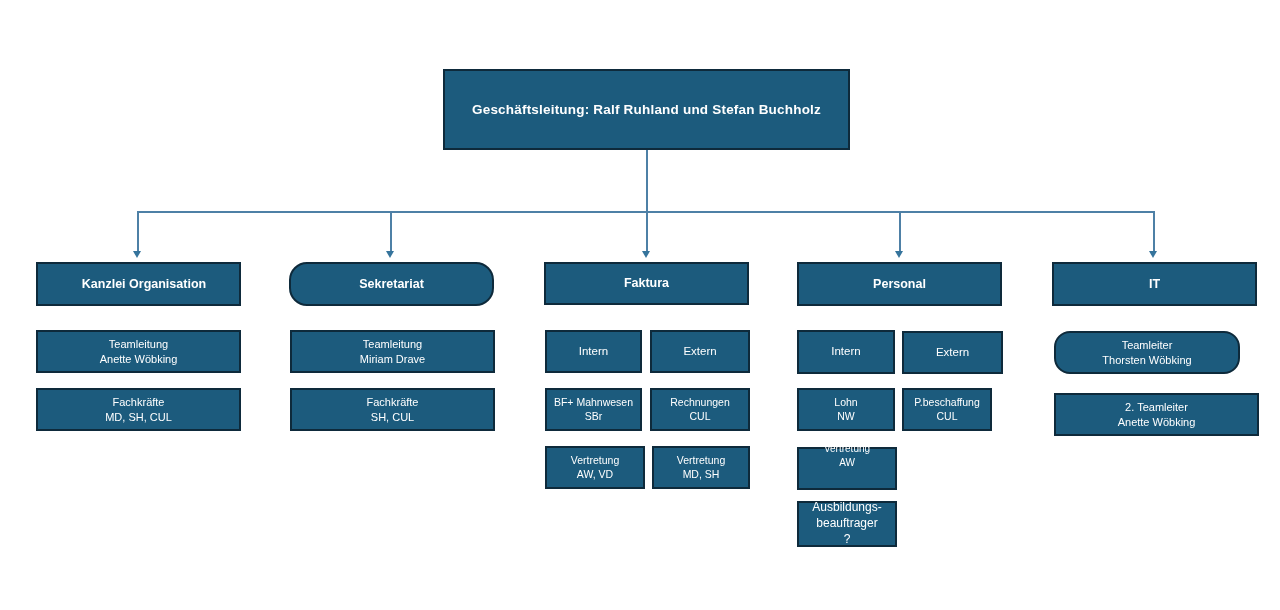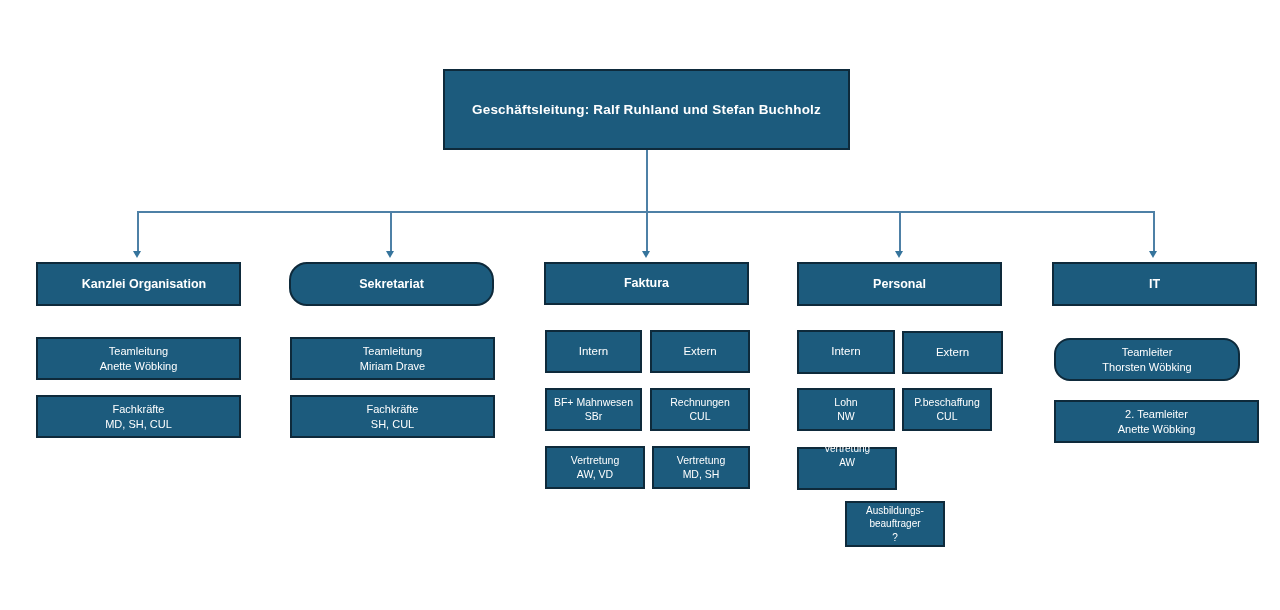--- a/index.html
+++ b/index.html
@@ -24,24 +24,24 @@
     background:var(--box-fill);
     border:2px solid var(--box-border);
     color:var(--text);
     display:flex; align-items:center; justify-content:center;
     text-align:center;
   }
   .txt { width:100%; }
   .txt span { display:block; line-height:1.32; }
   .root-node { font-size:13.5px; font-weight:bold; letter-spacing:0.2px; }
   .header-node { font-size:12.5px; font-weight:bold; }
-  .cell { font-size:11px;margin-top:7px; }
+  .cell { font-size:11px; }
   .cell-mid { font-size:11.5px; }
   .cell-sm { font-size:10.5px; }
-  .cell-xs { font-size:10px;margin-left:48px; }
+  .cell-xs { font-size:12px; }
   .cell-overflow { overflow:visible; font-size:10px; }
   .cell-overflow .txt { position:relative; top:-13px; }
   .vline, .hline { position:absolute; background:var(--connector); }
   .vline { width:2px; }
   .hline { height:2px; }
   .arrowhead {
     position:absolute; width:0; height:0;
     border-left:4.5px solid transparent;
     border-right:4.5px solid transparent;
     border-top:7px solid var(--arrow);

